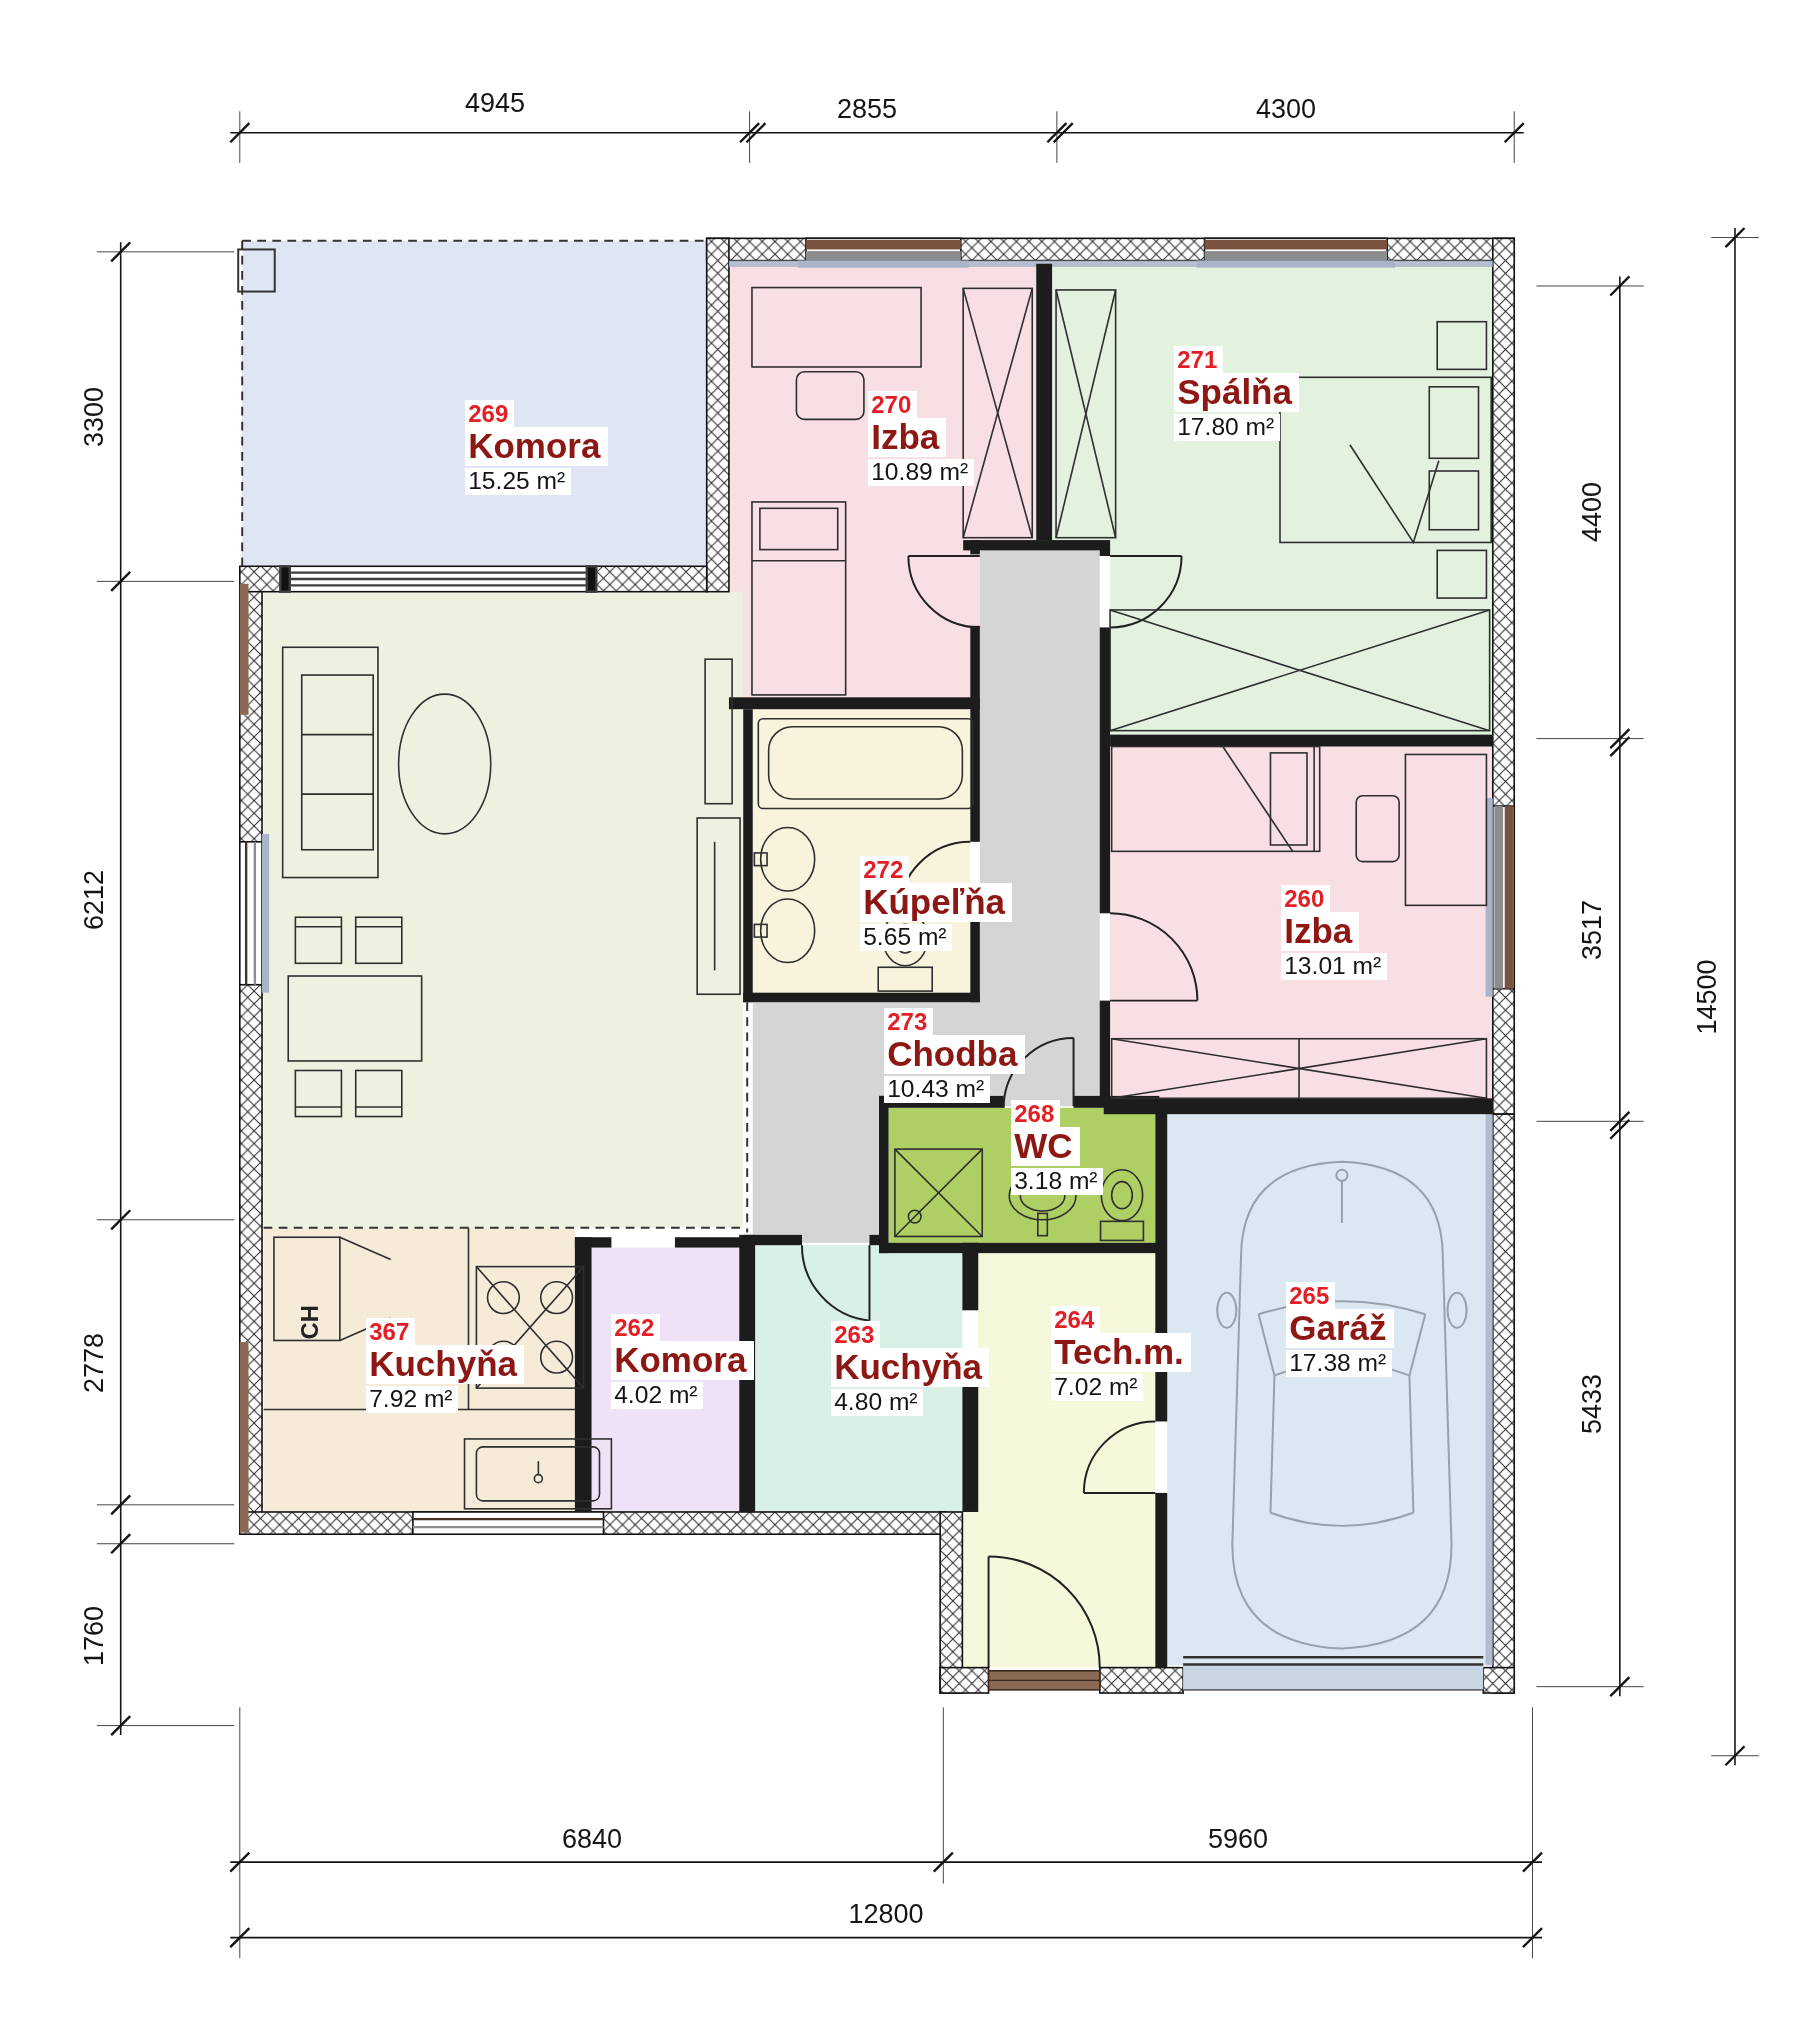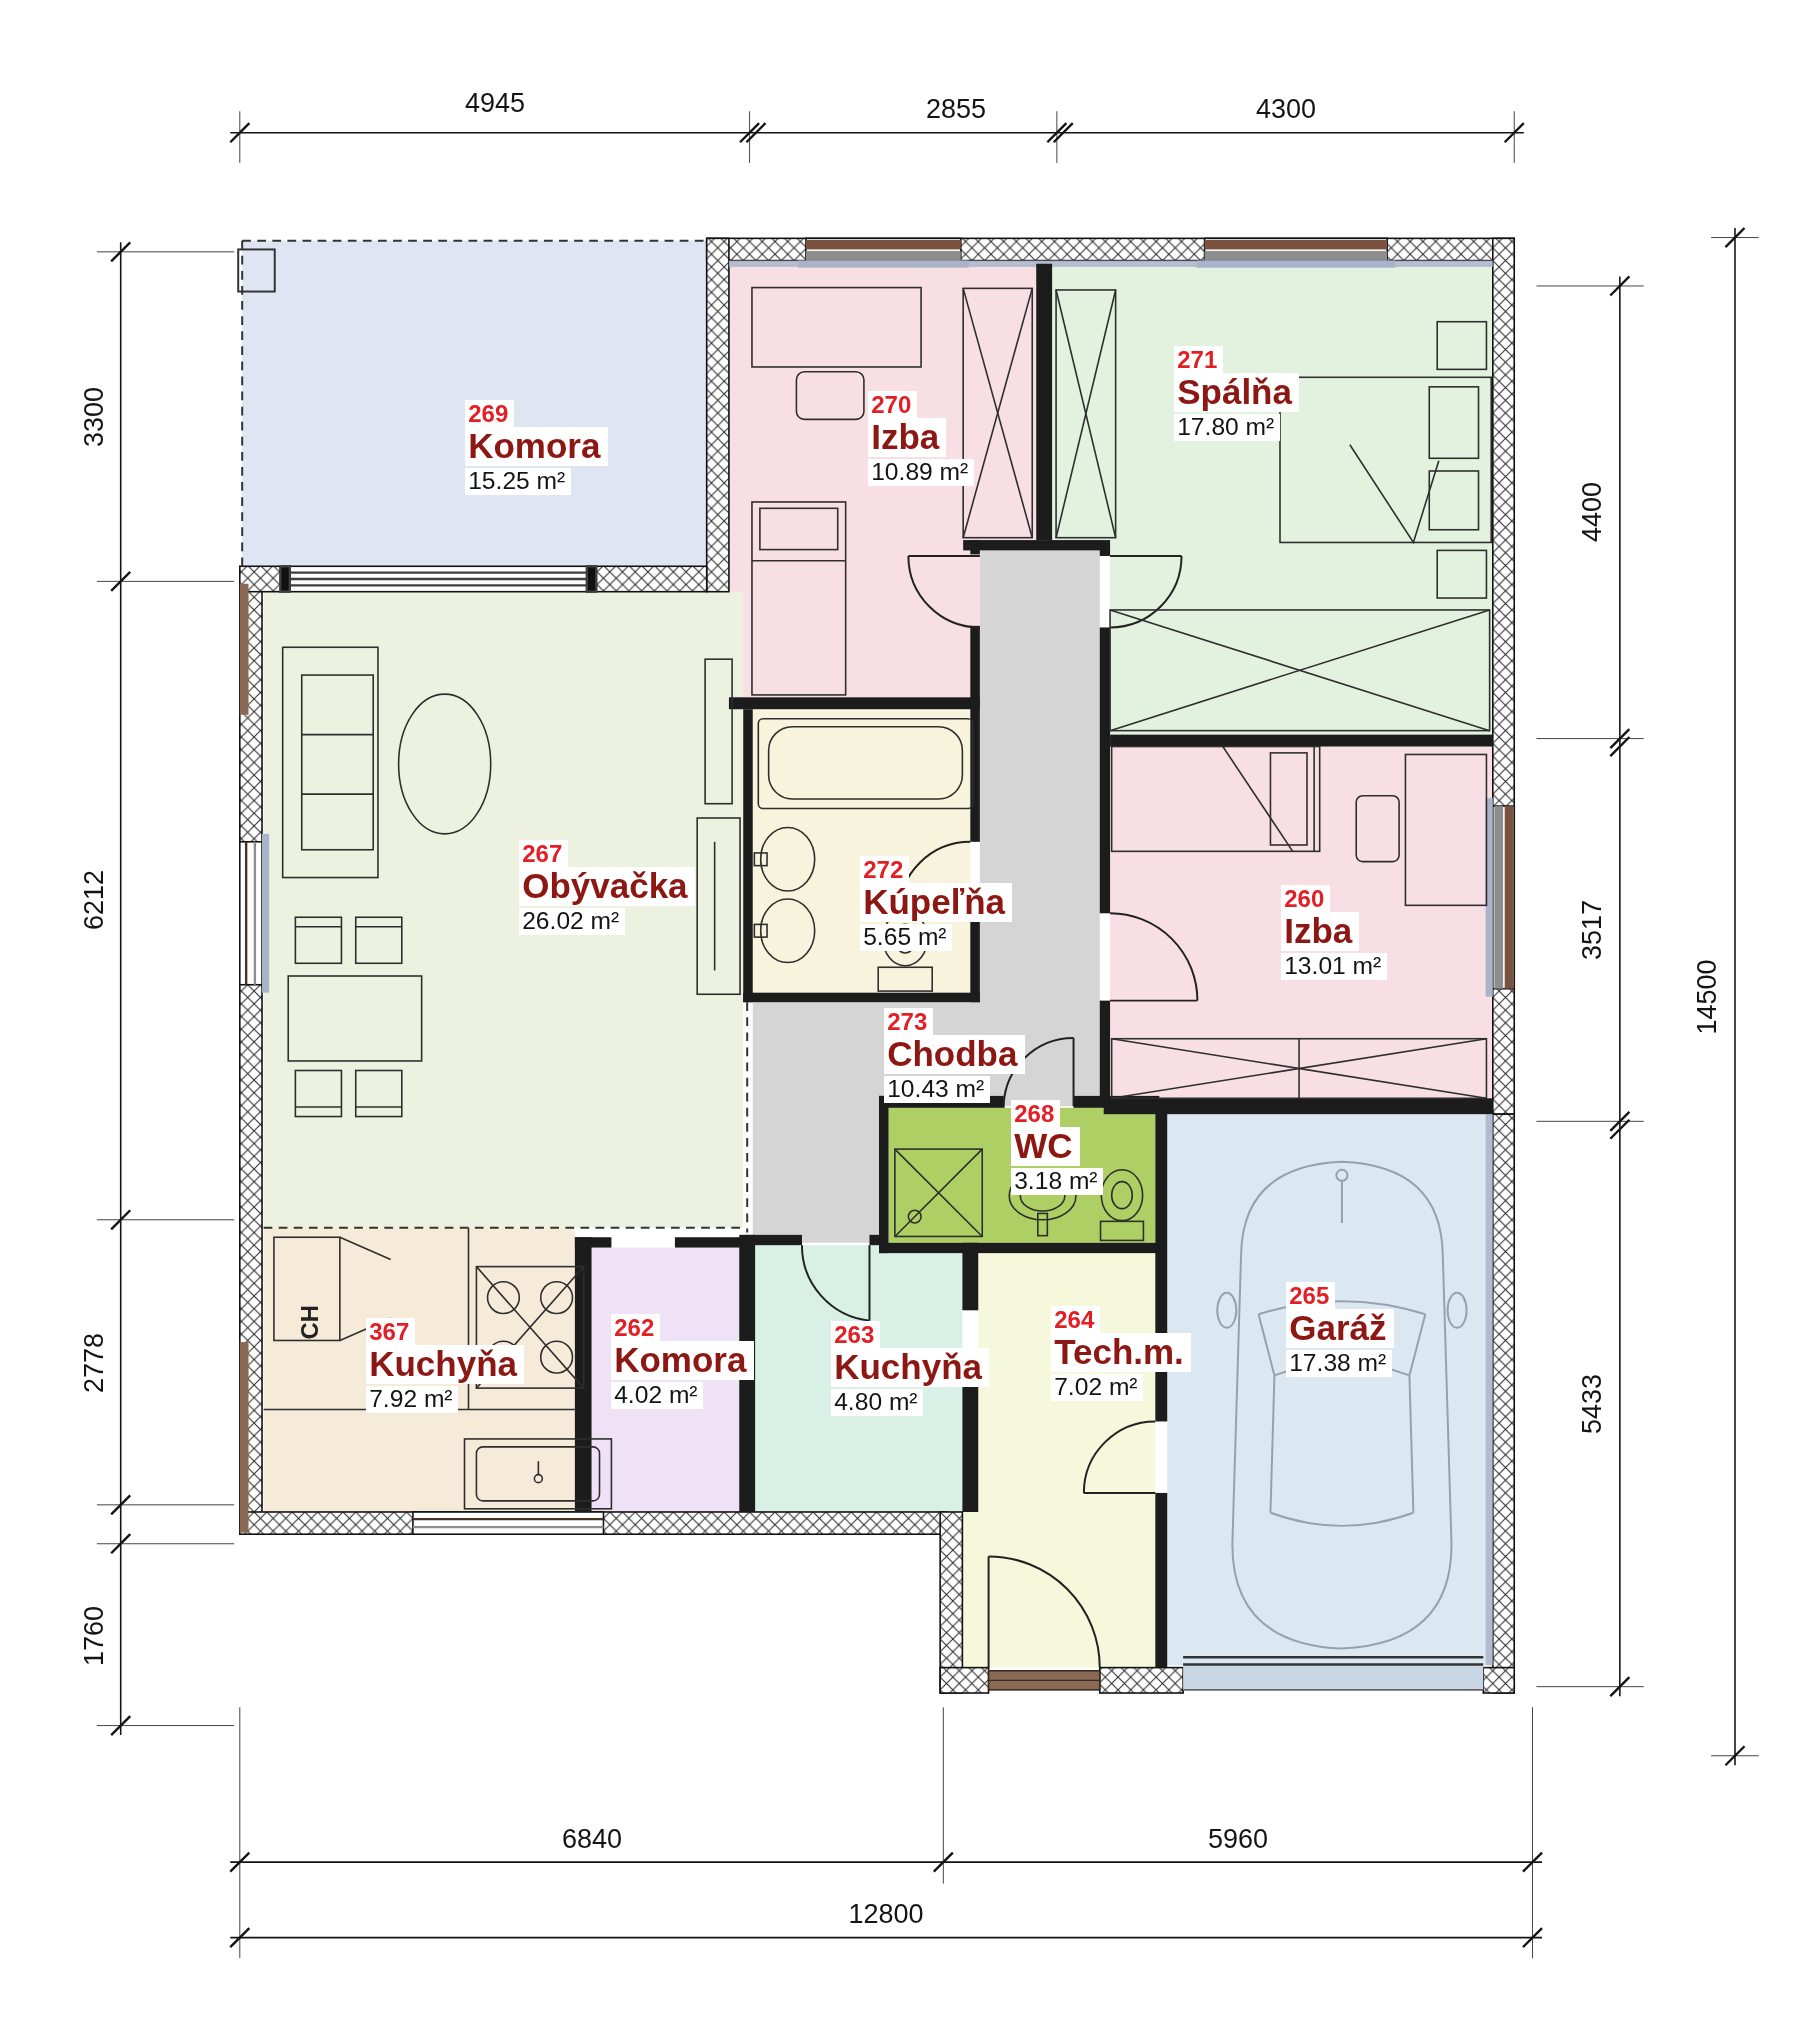--- a/index.html
+++ b/index.html
@@ -399,25 +399,20 @@
   <div class="rl" style="left:868px;top:391px;">
     <div class="num">270</div>
     <div class="nm">Izba</div>
     <div class="ar">10.89 m²</div>
   </div>
   <div class="rl" style="left:1174px;top:346px;">
     <div class="num">271</div>
     <div class="nm">Spálňa</div>
     <div class="ar">17.80 m²</div>
   </div>
-  <div class="rl" style="left:519px;top:840px;">
-    <div class="num">267</div>
-    <div class="nm">Obývačka</div>
-    <div class="ar">26.02 m²</div>
-  </div>
   <div class="rl" style="left:860px;top:856px;">
     <div class="num">272</div>
     <div class="nm">Kúpeľňa</div>
     <div class="ar">5.65 m²</div>
   </div>
   <div class="rl" style="left:858px;top:1008px;margin-left:26px;">
     <div class="num">273</div>
     <div class="nm">Chodba</div>
     <div class="ar">10.43 m²</div>
   </div>
@@ -451,21 +446,21 @@
     <div class="nm">Tech.m.</div>
     <div class="ar">7.02 m²</div>
   </div>
   <div class="rl" style="left:1286px;top:1282px;">
     <div class="num">265</div>
     <div class="nm">Garáž</div>
     <div class="ar">17.38 m²</div>
   </div>
 
   <div class="dim h" style="left:495px;top:119px;">4945</div>
-  <div class="dim h" style="left:956px;top:125px;text-align:right;">2855</div>
+  <div class="dim h" style="left:867px;top:125px;text-align:right;">2855</div>
   <div class="dim h" style="left:1286px;top:125px;">4300</div>
 
   <div class="dim v" style="left:94px;top:417px;">3300</div>
   <div class="dim v" style="left:94px;top:900px;">6212</div>
   <div class="dim v" style="left:94px;top:1363px;">2778</div>
   <div class="dim v" style="left:94px;top:1636px;">1760</div>
 
   <div class="dim v" style="left:1592px;top:512px;">4400</div>
   <div class="dim v" style="left:1592px;top:930px;">3517</div>
   <div class="dim v" style="left:1592px;top:1404px;">5433</div>

